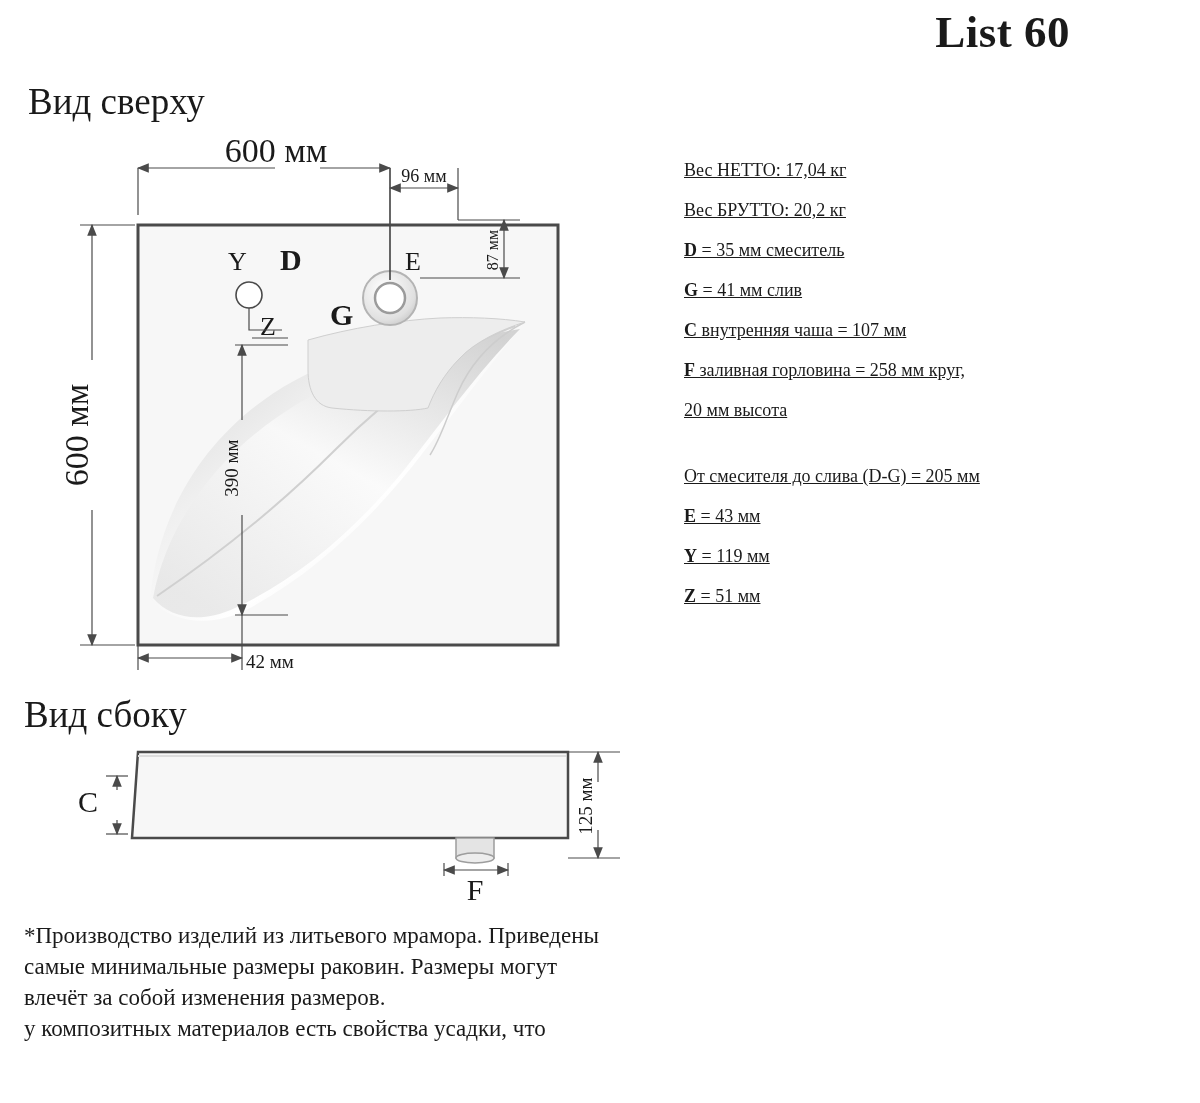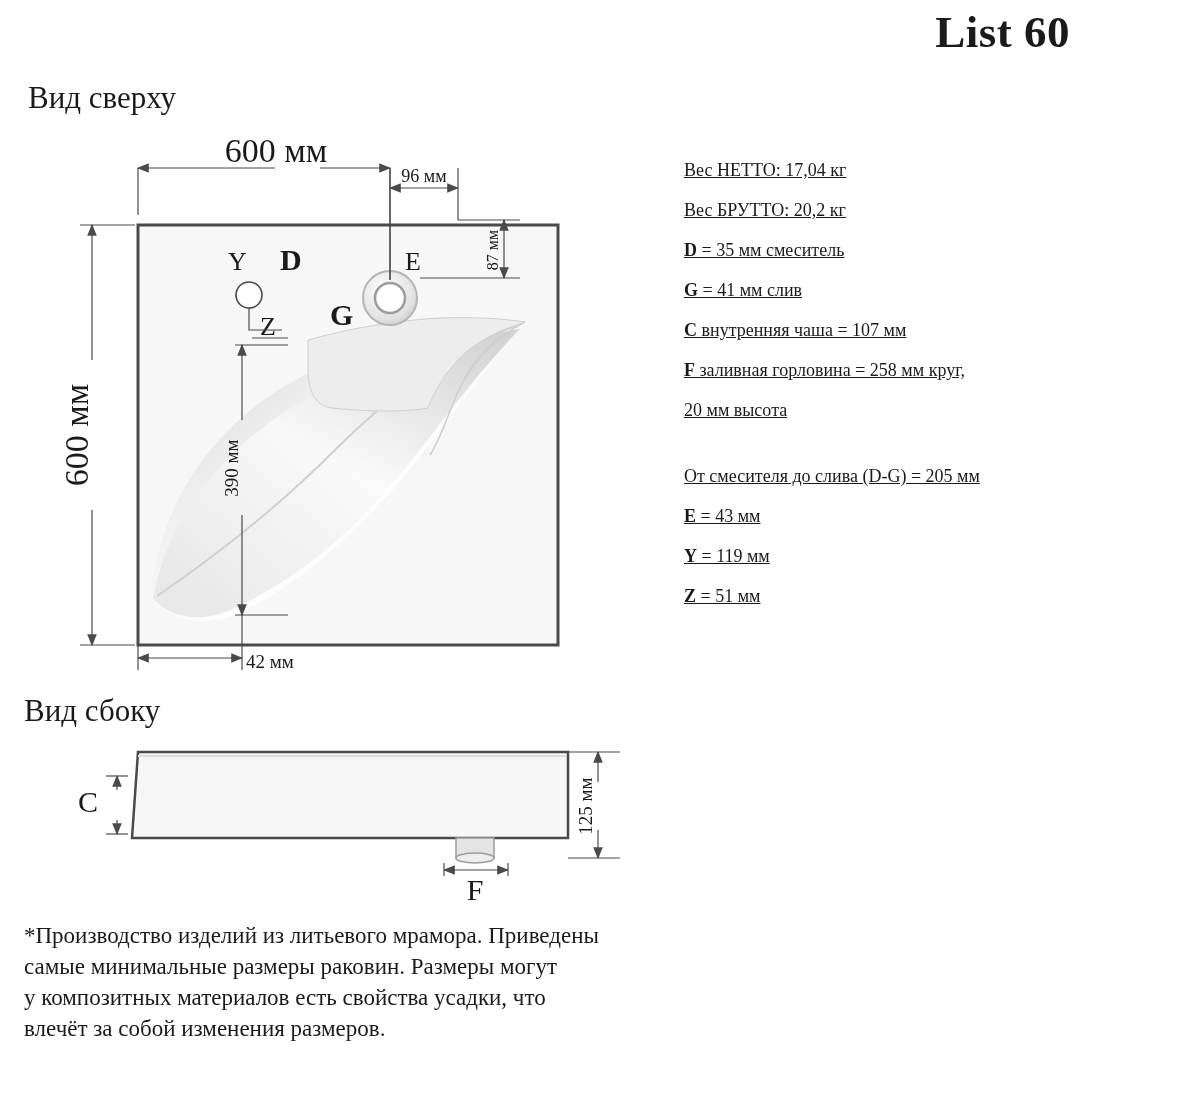--- a/index.html
+++ b/index.html
@@ -21,21 +21,21 @@
     top: 6px;
     left: 0;
     width: 1070px;
     text-align: right;
     font-size: 45px;
     font-weight: bold;
     letter-spacing: 0.5px;
   }
 
   .view-label {
-    font-size: 31px;
+    font-size: 37px;
   }
   #label-top { top: 80px; left: 28px; }
   #label-side { top: 693px; left: 24px; font-family: Liberation Serif, serif; }
 
   
   #topview {
     top: 130px;
     left: 20px;
     width: 660px;
     height: 560px;
@@ -249,15 +249,15 @@
   <div class="gap"></div>
   <div class="row"><span>От смесителя до слива (D-G) = 205 мм</span></div>
   <div class="row"><b>E</b><span> = 43 мм</span></div>
   <div class="row"><b>Y</b><span> = 119 мм</span></div>
   <div class="row"><b>Z</b><span> = 51 мм</span></div>
 </div>
 
 <div class="abs" id="footnote">
   <div>*Производство изделий из литьевого мрамора. Приведены</div>
   <div>самые минимальные размеры раковин. Размеры могут</div>
+  <div>влечёт за собой изменения размеров.</div>
   <div>у композитных материалов есть свойства усадки, что</div>
-  <div>влечёт за собой изменения размеров.</div>
 </div>
 
 </body></html>

